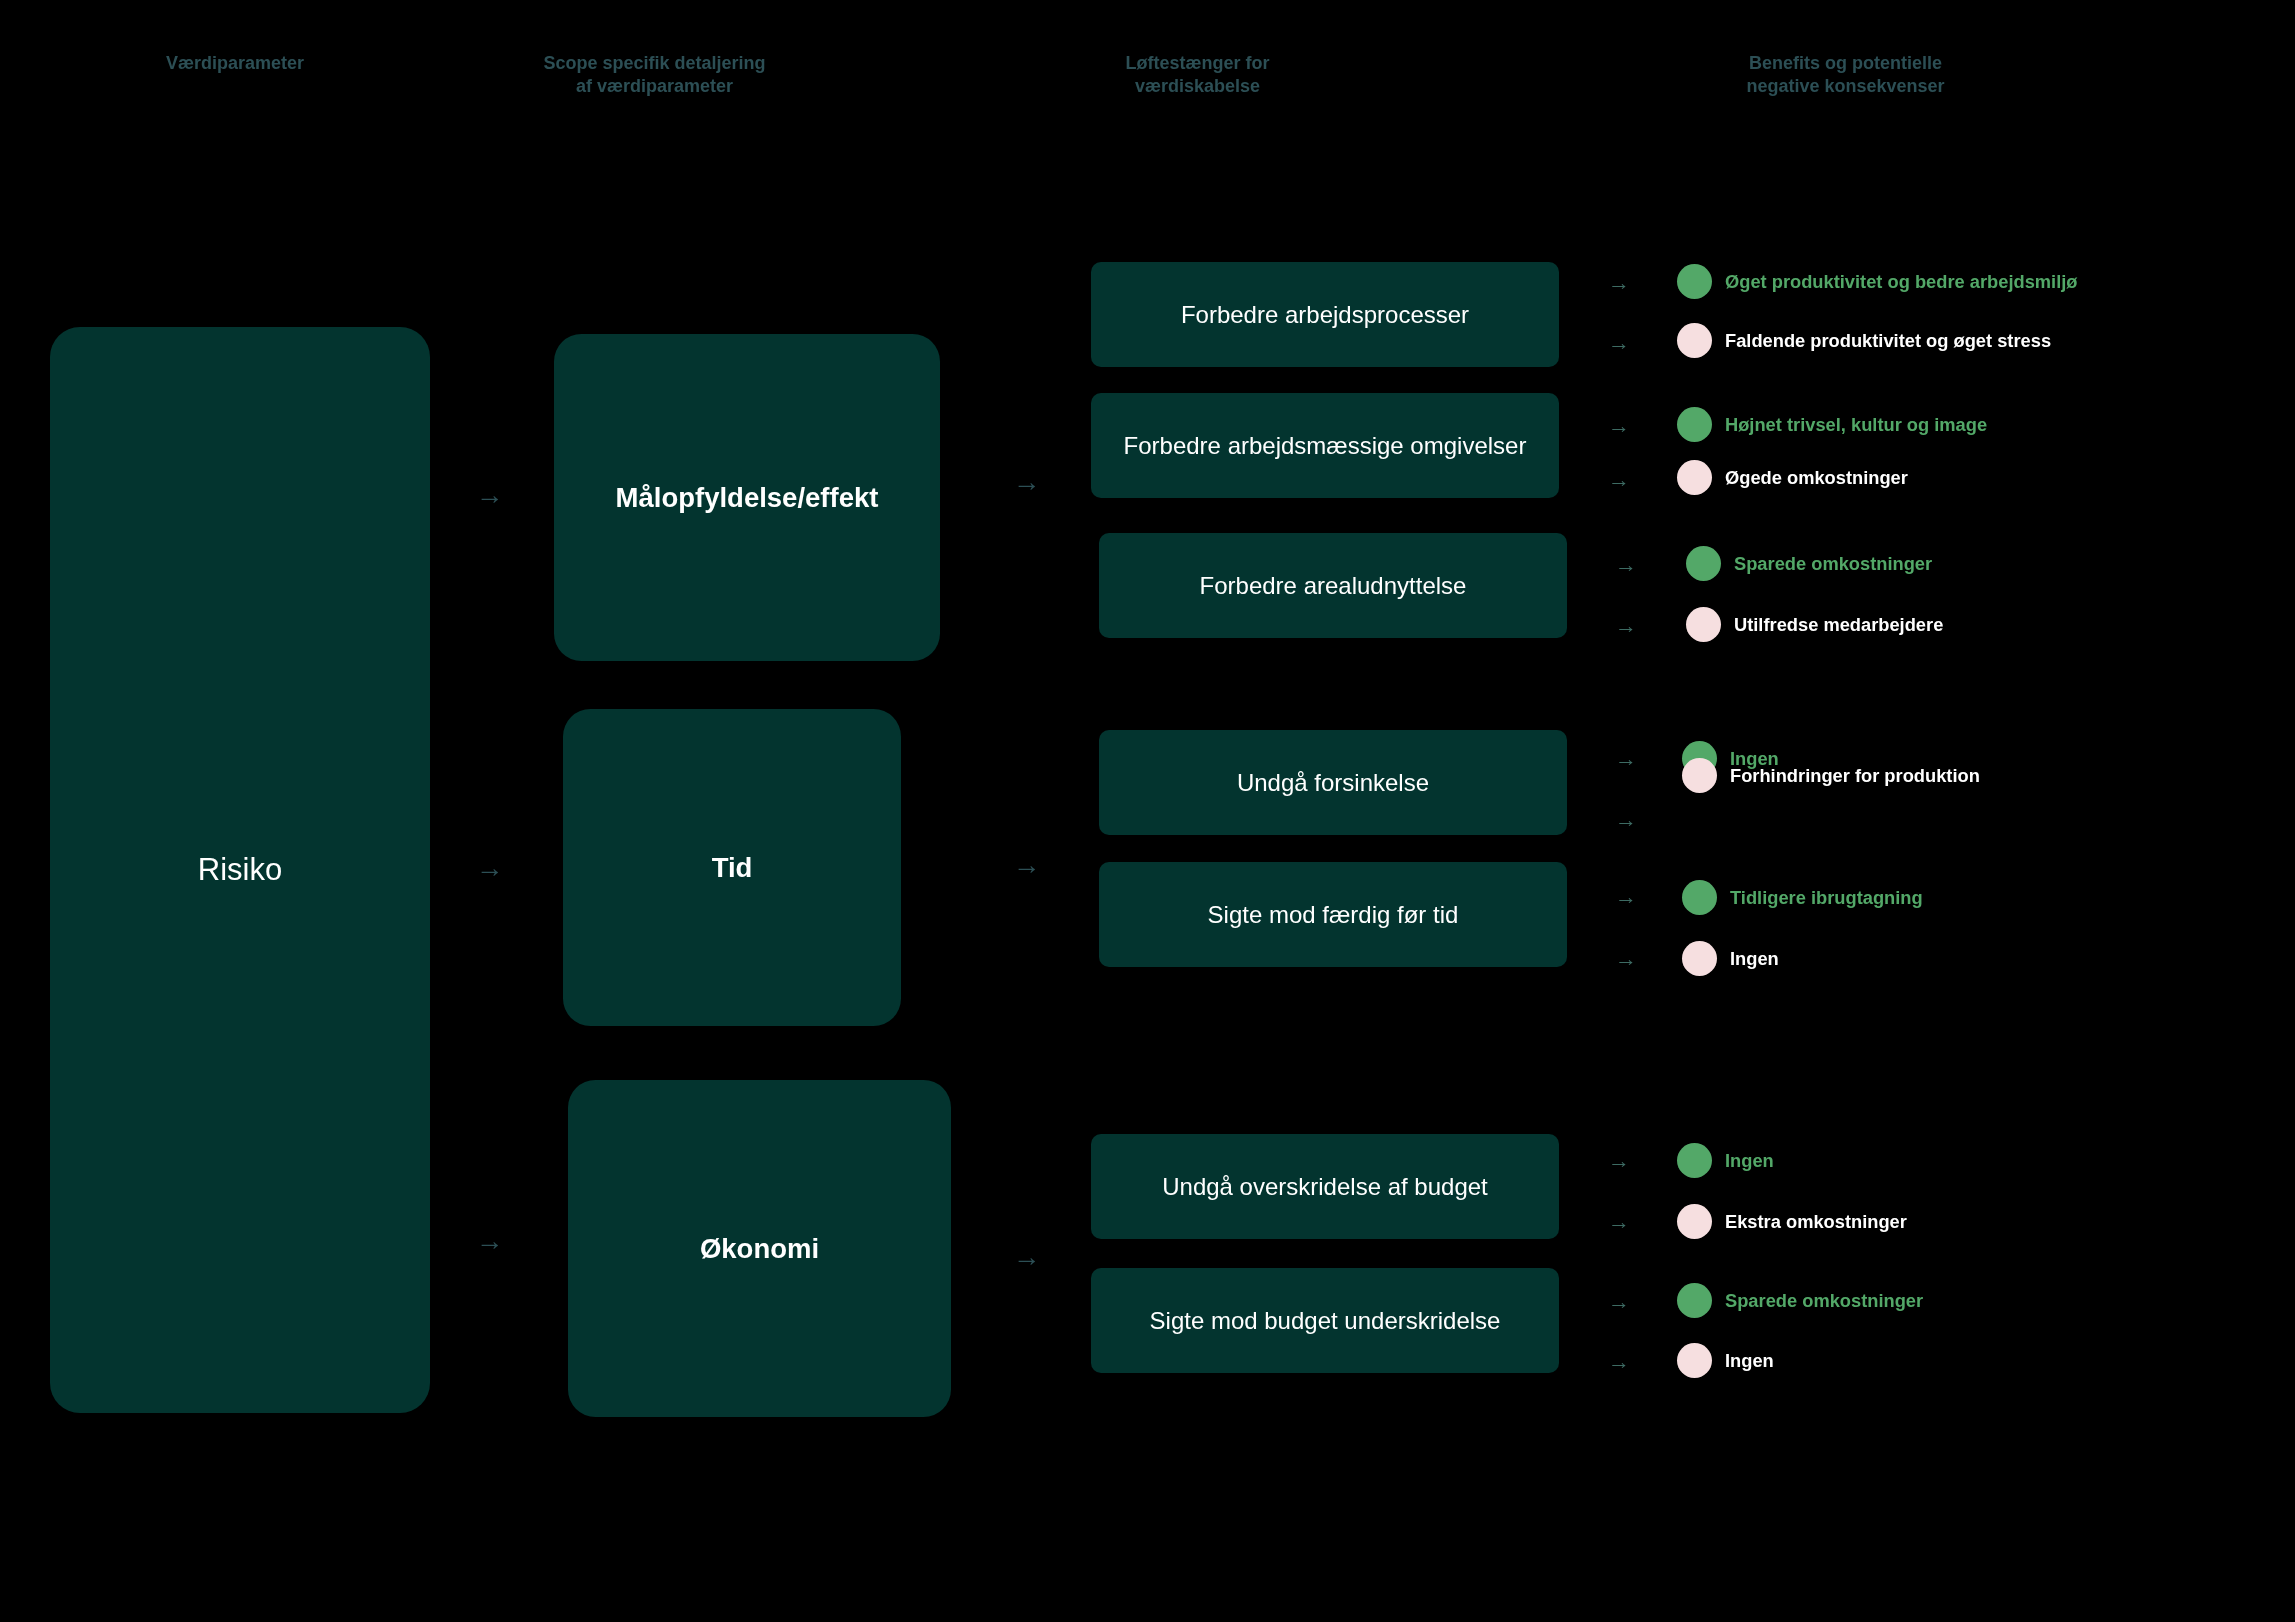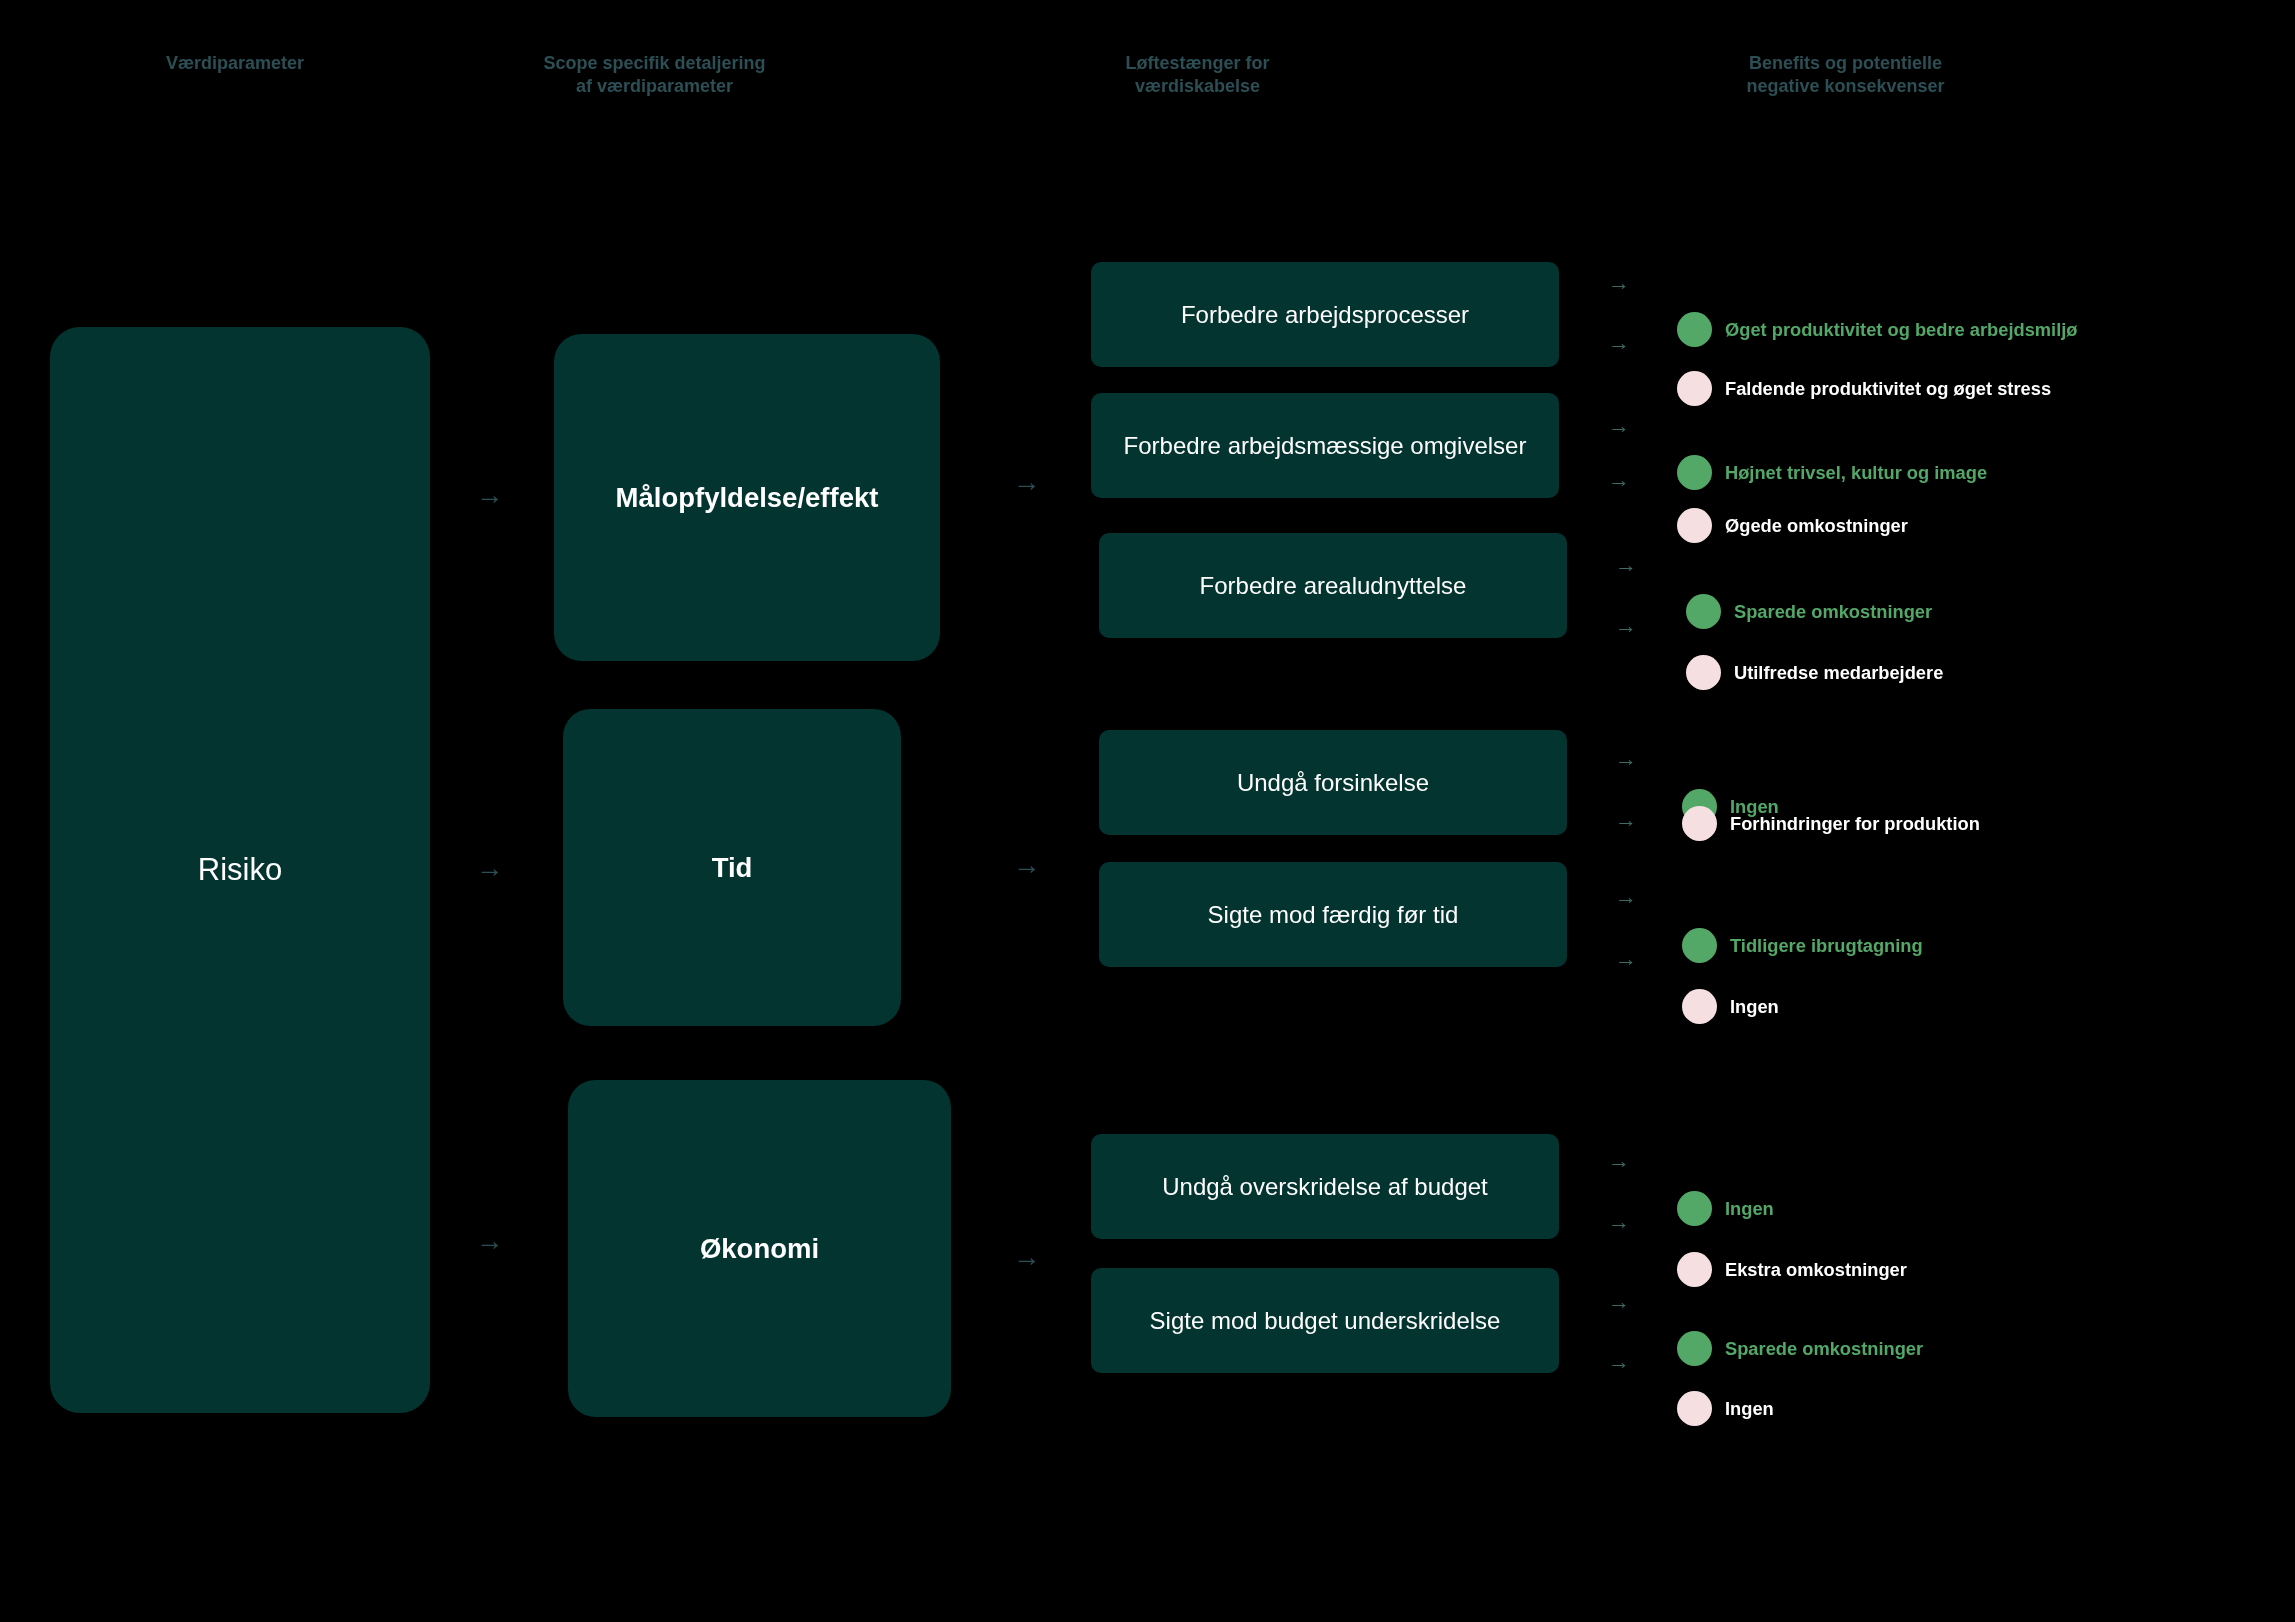--- a/index.html
+++ b/index.html
@@ -70,21 +70,20 @@
     color: #3d6b63;
   }
 
   
   .outcome {
     position: absolute;
     display: flex;
     align-items: center;
     gap: 13px;
     white-space: nowrap;
-    margin-top: 48px;
   }
   .dot {
     width: 35px;
     height: 35px;
     border-radius: 50%;
     flex: 0 0 auto;
   }
   .dot.positive { background: #53a868; }
   .dot.negative { background: #f6dfe0; }
   .outcome-label {

